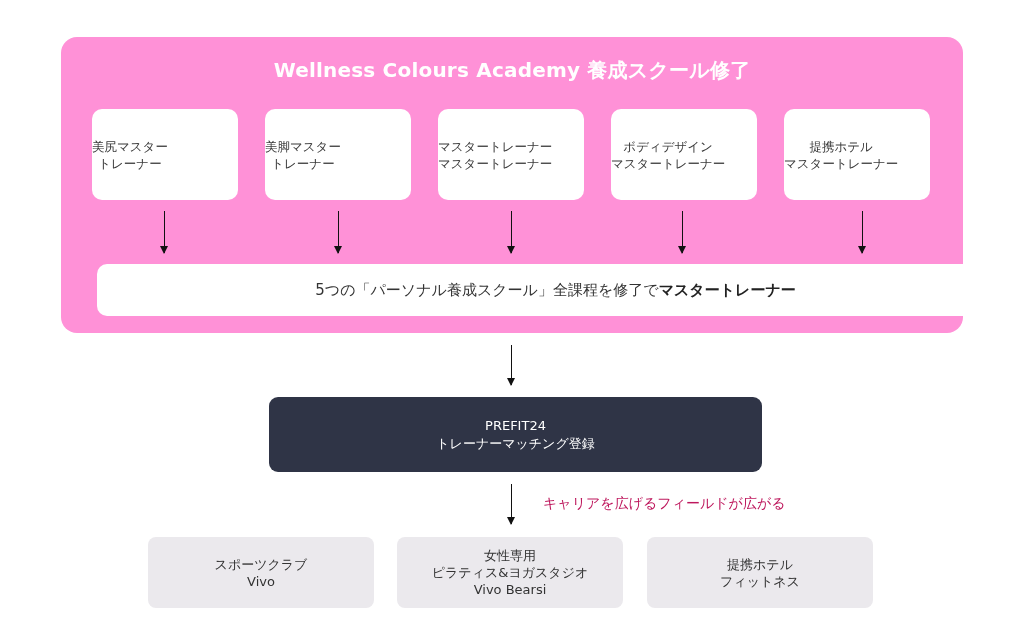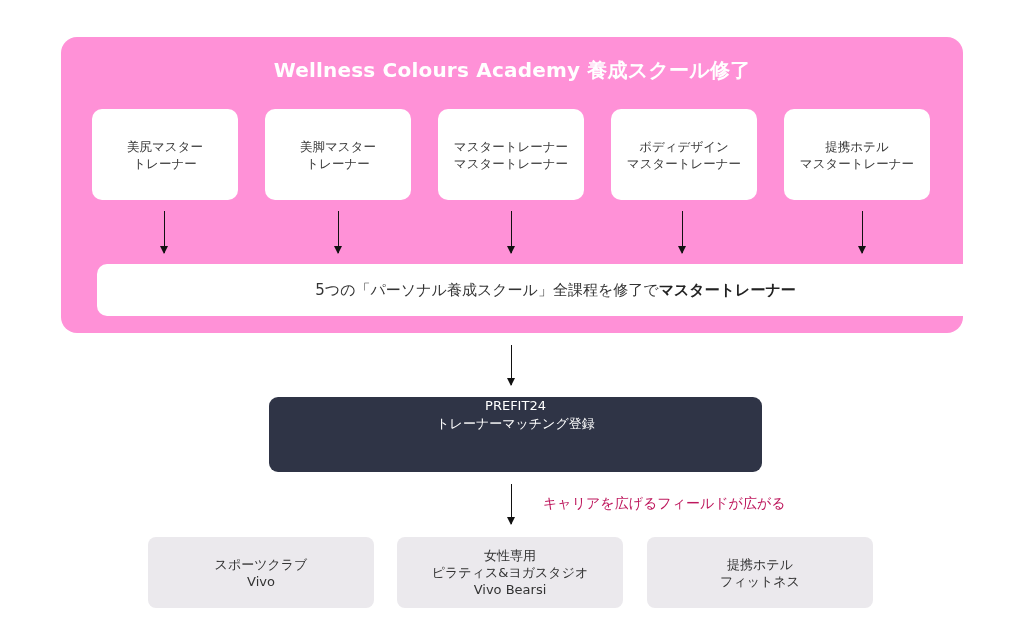--- a/index.html
+++ b/index.html
@@ -13,21 +13,21 @@
     position: absolute; left: 61px; top: 37px; width: 902px; height: 296px;
     background: #ff91d7; border-radius: 16px;
   }
   .panel-title {
     position: absolute; left: 0; right: 0; top: 20px; text-align: center;
     color: #ffffff; font-weight: bold; font-size: 20px; letter-spacing: 0.2px;
   }
   .card {
     position: absolute; top: 72px; width: 146px; height: 91px;
     background: #ffffff; border-radius: 10px;
-    display: flex; align-items: center; justify-content: center; text-align: center;
+    display: flex; align-items: center; justify-content: flex-start; text-align: center;
     font-size: 12.5px; line-height: 17px; color: #3a3a3a;
   }
   .card span { display: block; white-space: nowrap; }
   .arrow {
     position: absolute; width: 0; border-left: 1.6px solid #111;
   }
   .arrow::after {
     content: ""; position: absolute; left: -5px; bottom: -1px;
     width: 0; height: 0;
     border-left: 4.2px solid transparent; border-right: 4.2px solid transparent;
@@ -36,21 +36,21 @@
   .bar {
     position: absolute; left: 36px; top: 227px; width: 837px; height: 52px;
     background: #ffffff; border-radius: 10px;
     display: flex; align-items: center; justify-content: center;
     font-size: 15px; color: #333; padding-left: 40px;
   }
   .bar b { font-weight: bold; color: #222; }
   .dark {
     position: absolute; left: 269px; top: 397px; width: 493px; height: 75px;
     background: #2f3446; border-radius: 9px; color: #ffffff;
-    display: flex; flex-direction: column; align-items: center; 
+    display: flex; flex-direction: column; align-items: center; justify-content: center;
     font-size: 13px; line-height: 18px;
   }
   .note {
     position: absolute; left: 543px; top: 495px; font-size: 14px; color: #be185d;
   }
   .dest {
     position: absolute; top: 537px; width: 226px; height: 71px;
     background: #ebe9ed; border-radius: 8px;
     display: flex; flex-direction: column; align-items: center; justify-content: center;
     font-size: 13px; line-height: 17px; color: #333; text-align: center;

